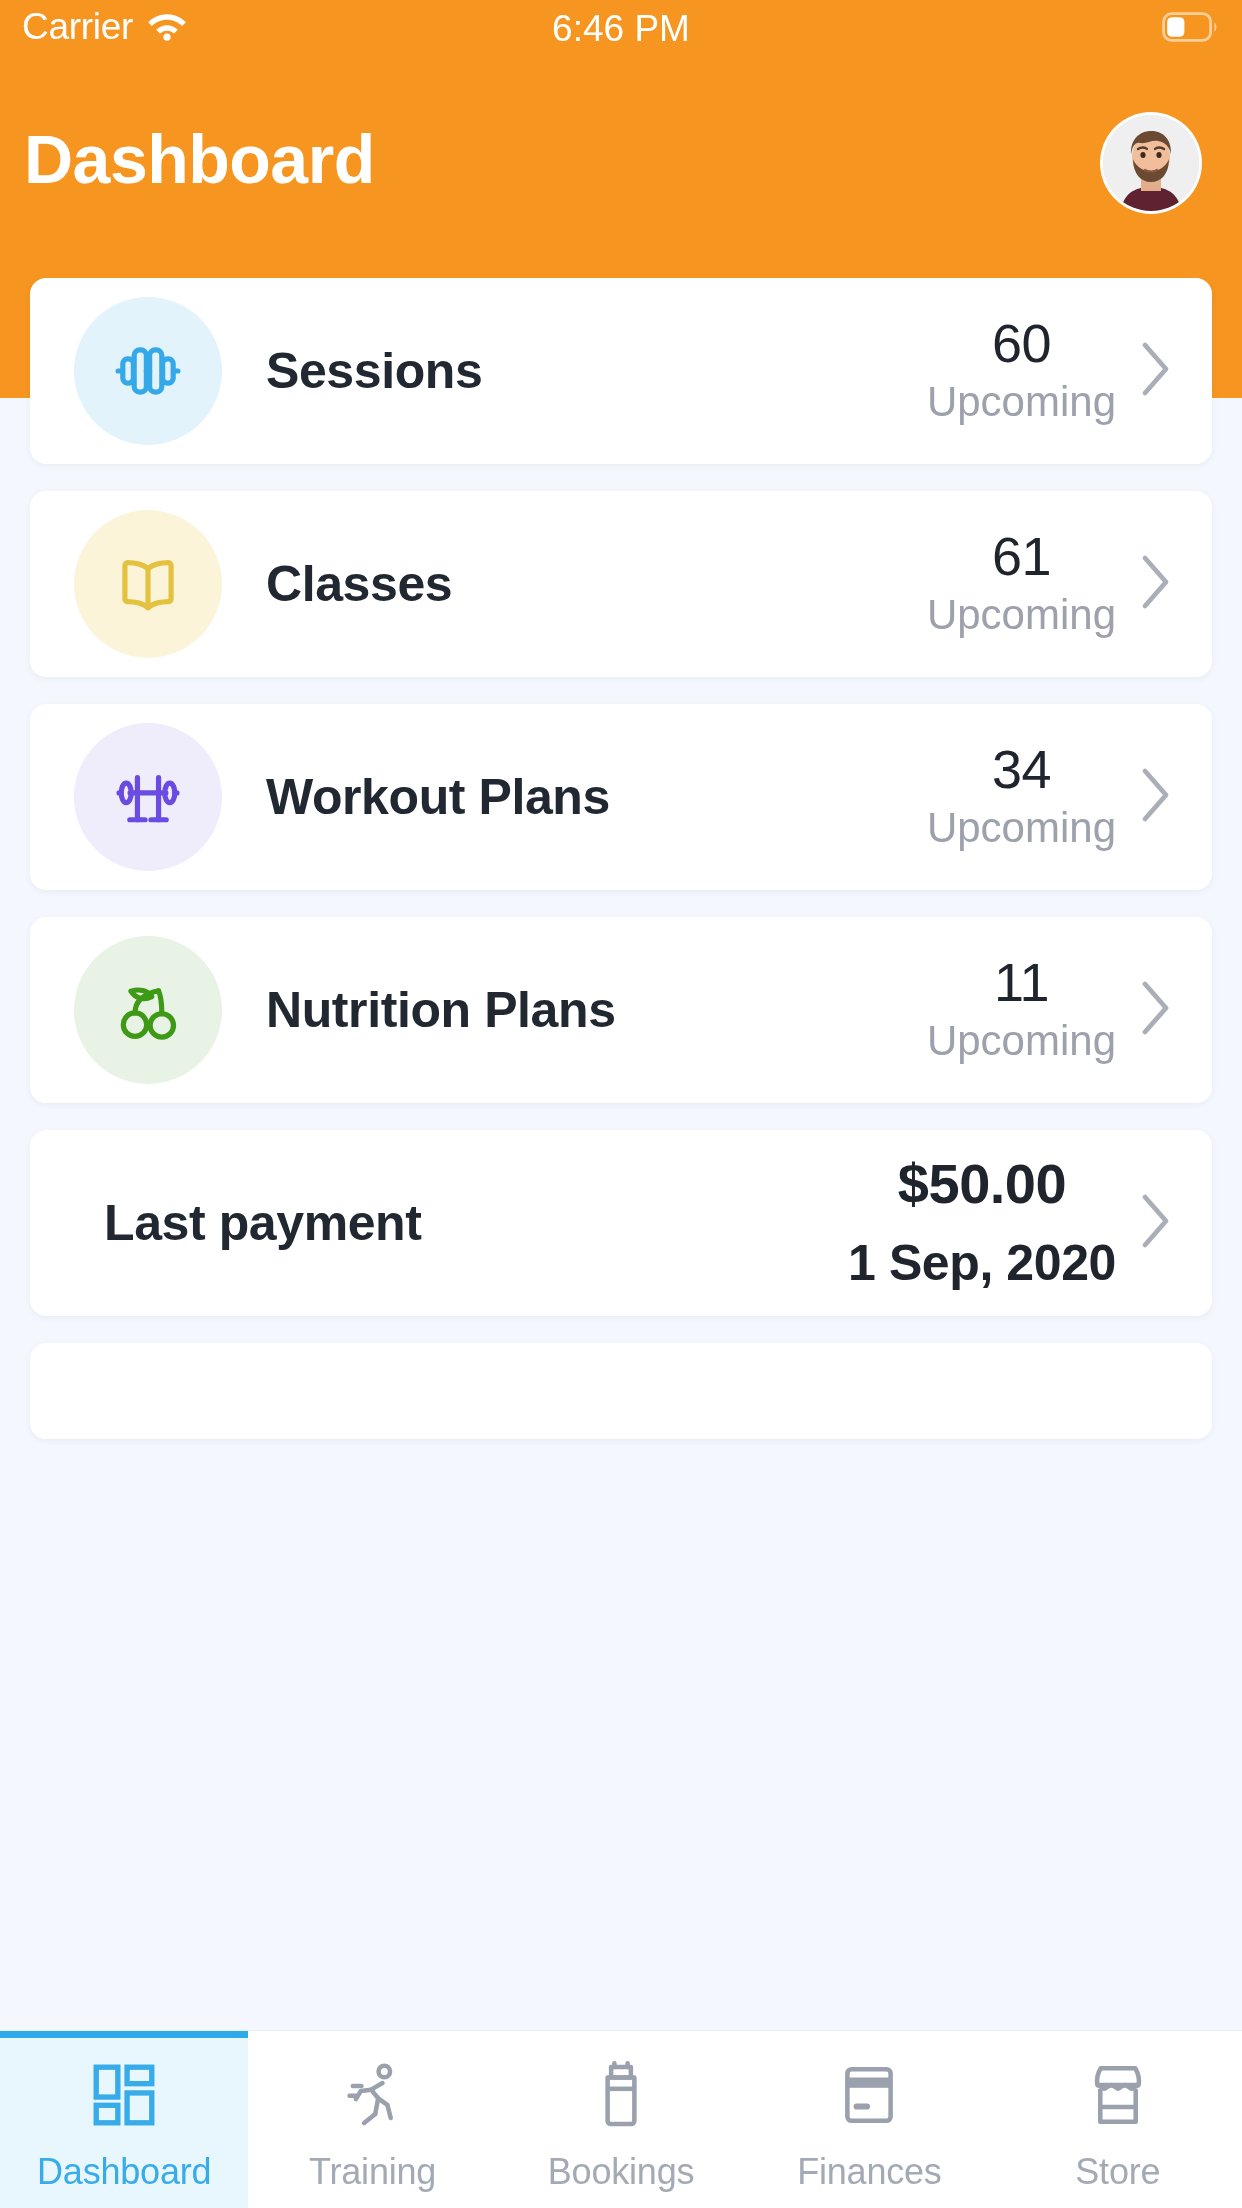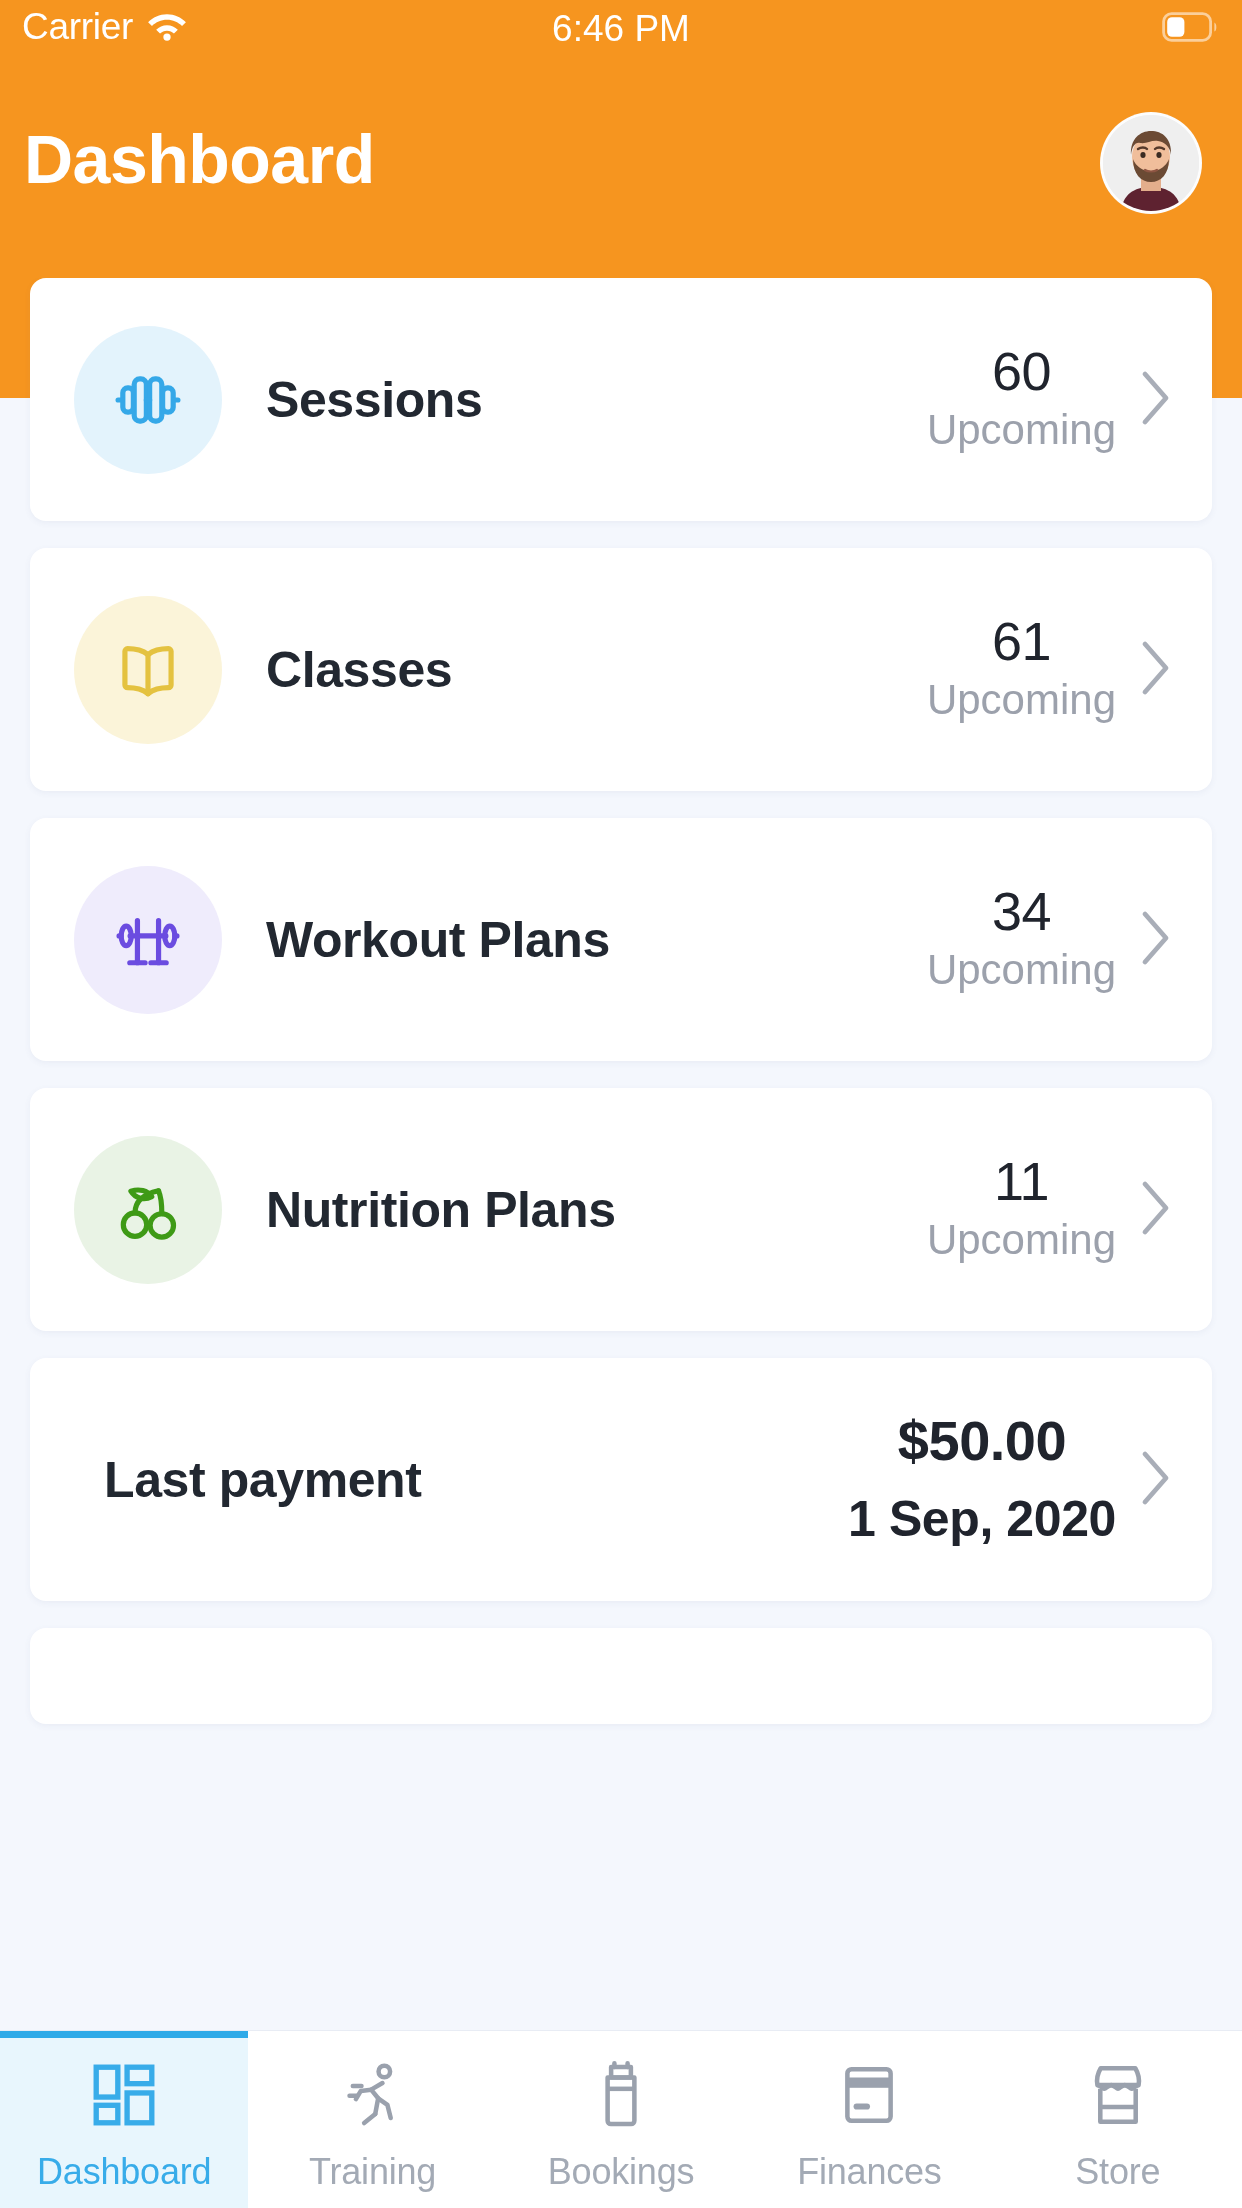--- a/index.html
+++ b/index.html
@@ -47,21 +47,21 @@
   
   .scroll {
     position:absolute; top:278px; left:0; width:1242px; height:1752px;
     overflow:hidden;
   }
   .card {
     position:relative;
     margin:0 30px 27px 30px;
     background:#ffffff;
     border-radius:16px;
-    height:243px;
+    height:186px;
     display:flex; align-items:center;
     box-shadow:0 2px 6px rgba(80,100,140,0.07);
   }
   .card.first { margin-top:0; }
   .card-icon {
     width:148px; height:148px; border-radius:50%;
     margin-left:44px;
     display:flex; align-items:center; justify-content:center;
     flex:0 0 auto;
   }

